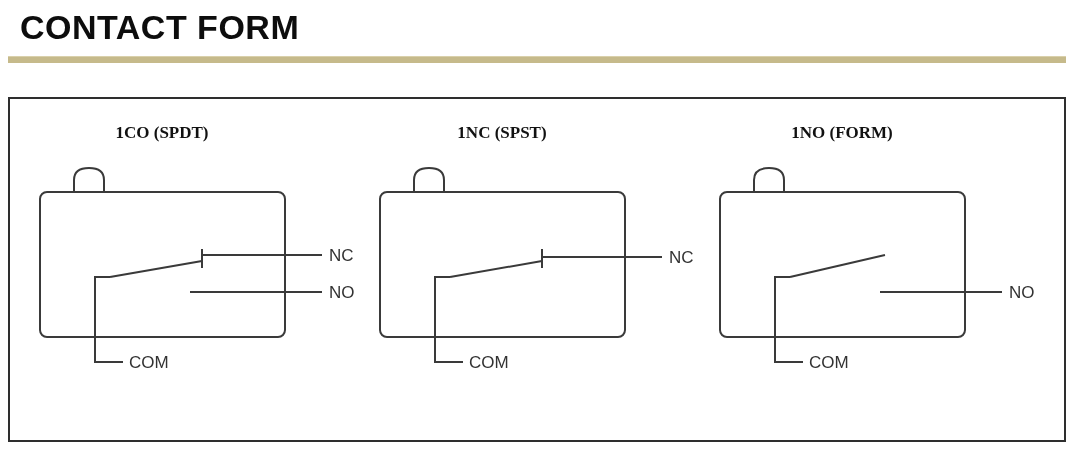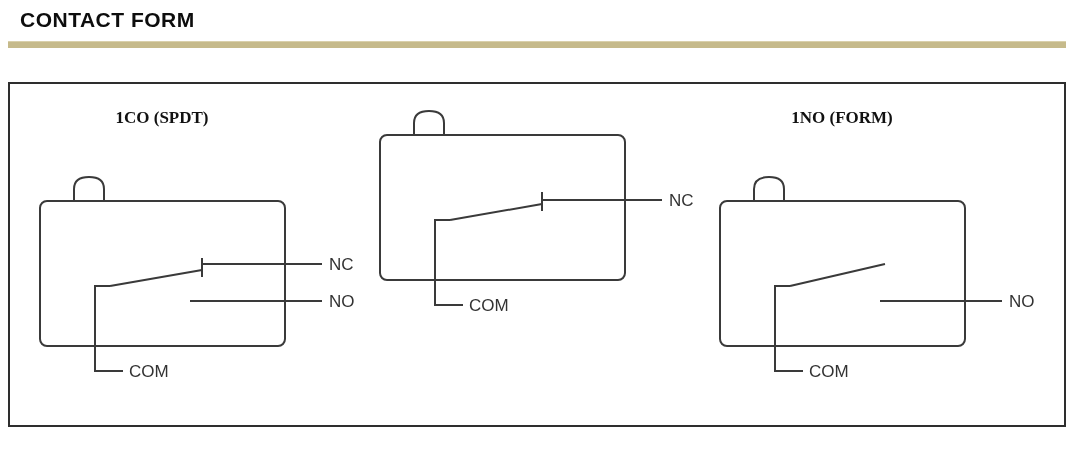--- a/index.html
+++ b/index.html
@@ -7,21 +7,21 @@
   body {
     width: 1074px;
     height: 451px;
     font-family: "Liberation Sans", sans-serif;
     color: #1a1a1a;
     overflow: hidden;
     position: relative;
   }
   .page-title {
     margin: 8px 0 0 20px;
-    font-size: 21px;
+    font-size: 34px;
     font-weight: 800;
     letter-spacing: 0.5px;
     color: #0d0d0d;
     font-family: "Liberation Sans", sans-serif;
   }
   .accent-bar {
     margin: 9px 8px 0 8px;
     height: 7px;
     background: #c6ba8b;
     border-top: 1px solid #d9d0ab;
@@ -38,21 +38,21 @@
   }
   .diagram { width: 330px; }
   .diagram-title {
     width: 264px;
     text-align: center;
     font-family: "Liberation Serif", serif;
     font-weight: bold;
     font-size: 17px;
     color: #111;
     height: 22px;
-    margin-bottom: 44px;
+    margin-bottom: 20px;
   }
   svg.circuit { display: block; }
   .ln {
     fill: none;
     stroke: #3a3a3a;
     stroke-width: 2;
     stroke-linecap: butt;
     stroke-linejoin: miter;
   }
   .lbl {
@@ -79,20 +79,21 @@
       <path class="ln" d="M172 84 L172 103"></path>
       <path class="ln" d="M172 90 H292"></path>
       <path class="ln" d="M160 127 H292"></path>
       <text class="lbl" x="299" y="96">NC</text>
       <text class="lbl" x="299" y="133">NO</text>
       <text class="lbl" x="99" y="203">COM</text>
     </svg>
   </div>
 
   <div class="diagram">
+    <div class="diagram-title">1NC (SPST)</div>
     <svg class="circuit" width="330" height="225" viewBox="0 0 330 225">
       <rect class="ln" x="10" y="27" width="245" height="145" rx="7"></rect>
       <path class="ln" d="M44 27 L44 15 Q44 3 59 3 Q74 3 74 15 L74 27"></path>
       <path class="ln" d="M80 112 H65 V197 H93"></path>
       <path class="ln" d="M80 112 L172 96"></path>
       <path class="ln" d="M172 84 L172 103"></path>
       <path class="ln" d="M172 92 H292"></path>
       <text class="lbl" x="299" y="98">NC</text>
       <text class="lbl" x="99" y="203">COM</text>
     </svg>

